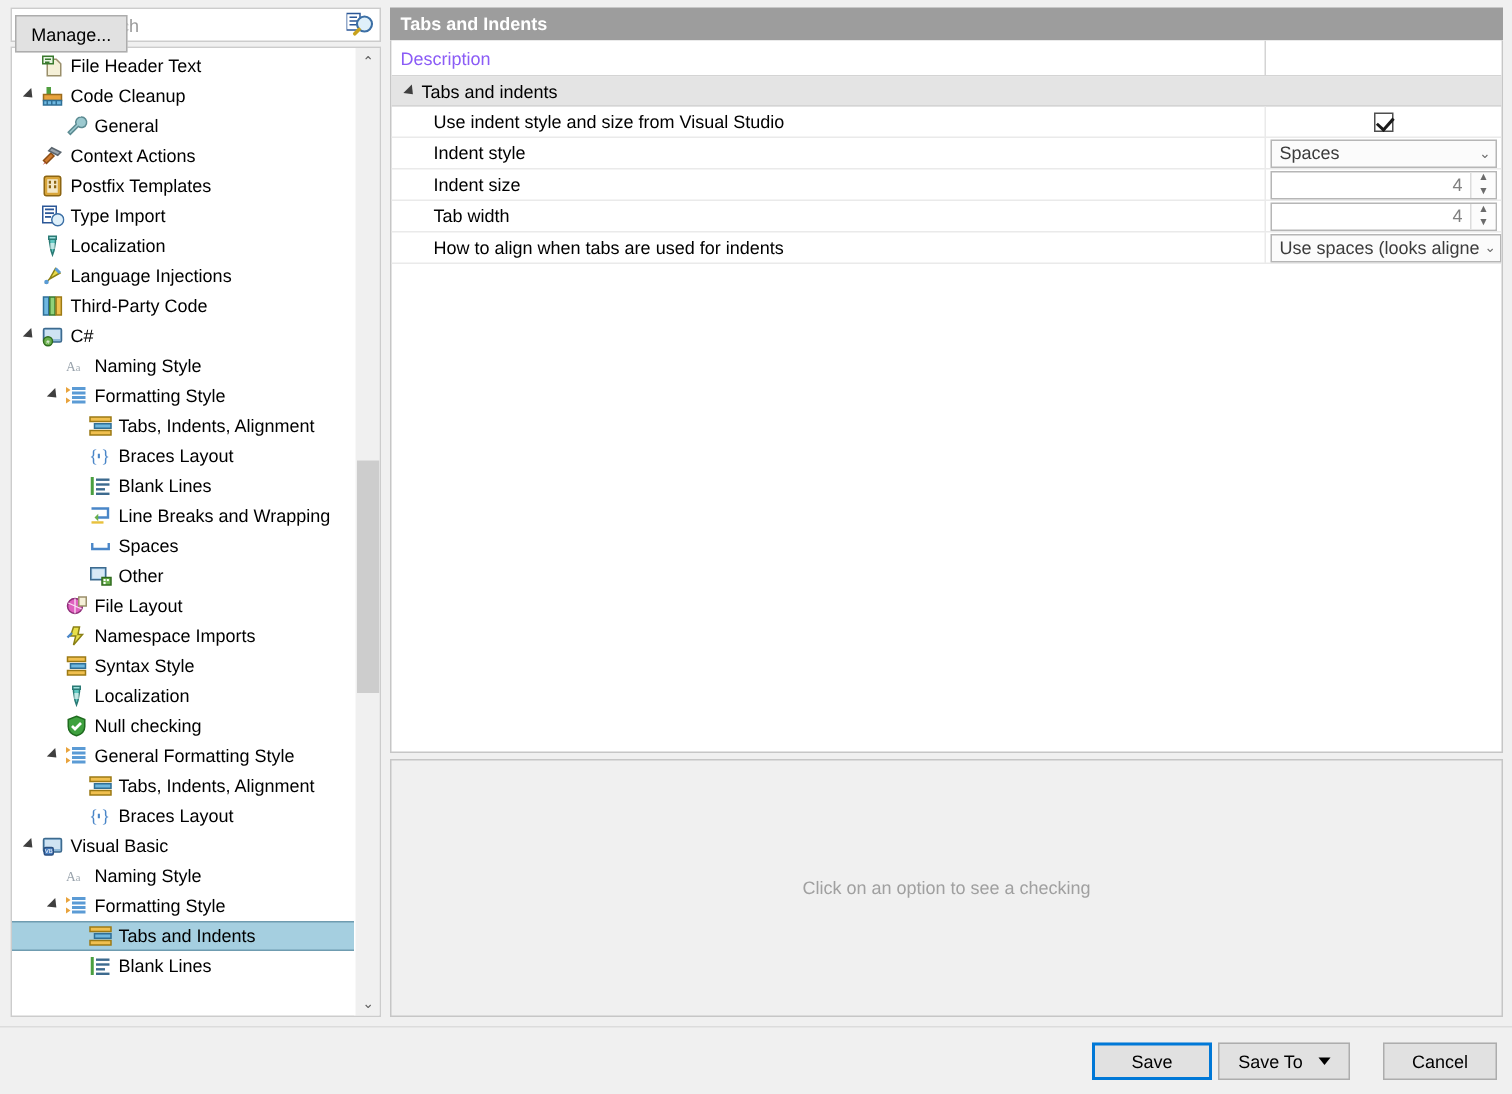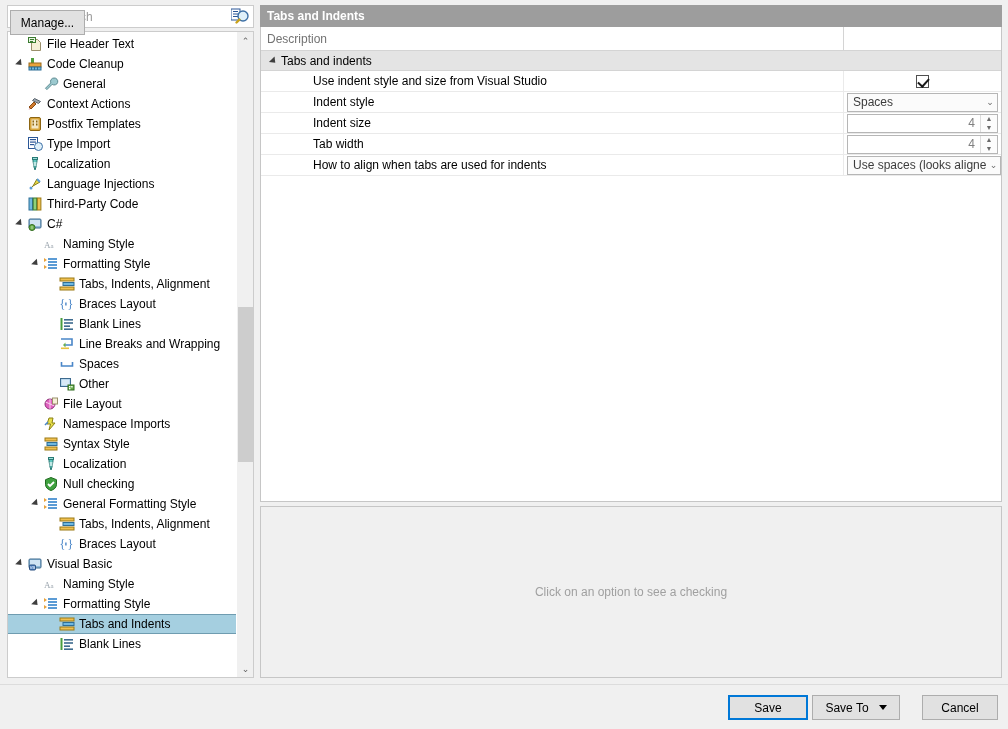--- a/index.html
+++ b/index.html
@@ -164,21 +164,21 @@
     display: flex;
     height: 24px;
     border-bottom: 1px solid #d4d4d4;
     background: #ffffff;
   }
   .gh-desc {
     flex: 0 0 583px;
     line-height: 24px;
     padding-left: 6px;
     border-right: 1px solid #d4d4d4;
-    color: #737373;
+    color: #8b5cf6;
   }
   .gh-pref {
     flex: 1 1 auto;
     line-height: 24px;
     padding-left: 6px;
     color: #1e1e1e;
   }
 
   .grp-row {
     display: flex;
@@ -203,21 +203,21 @@
   .grp-row .glabel { font-size: 12px; color: #000; }
 
   .opt-row {
     display: flex;
     height: 21px;
     border-bottom: 1px solid #eaeaea;
     align-items: center;
   }
   .opt-desc {
     flex: 0 0 583px;
-    padding-left: 52px;
+    padding-left: 28px;
     border-right: 1px solid #eaeaea;
     height: 21px;
     line-height: 21px;
     color: #000;
     overflow: hidden;
     white-space: nowrap;
   }
   .opt-pref {
     flex: 1 1 auto;
     height: 21px;

